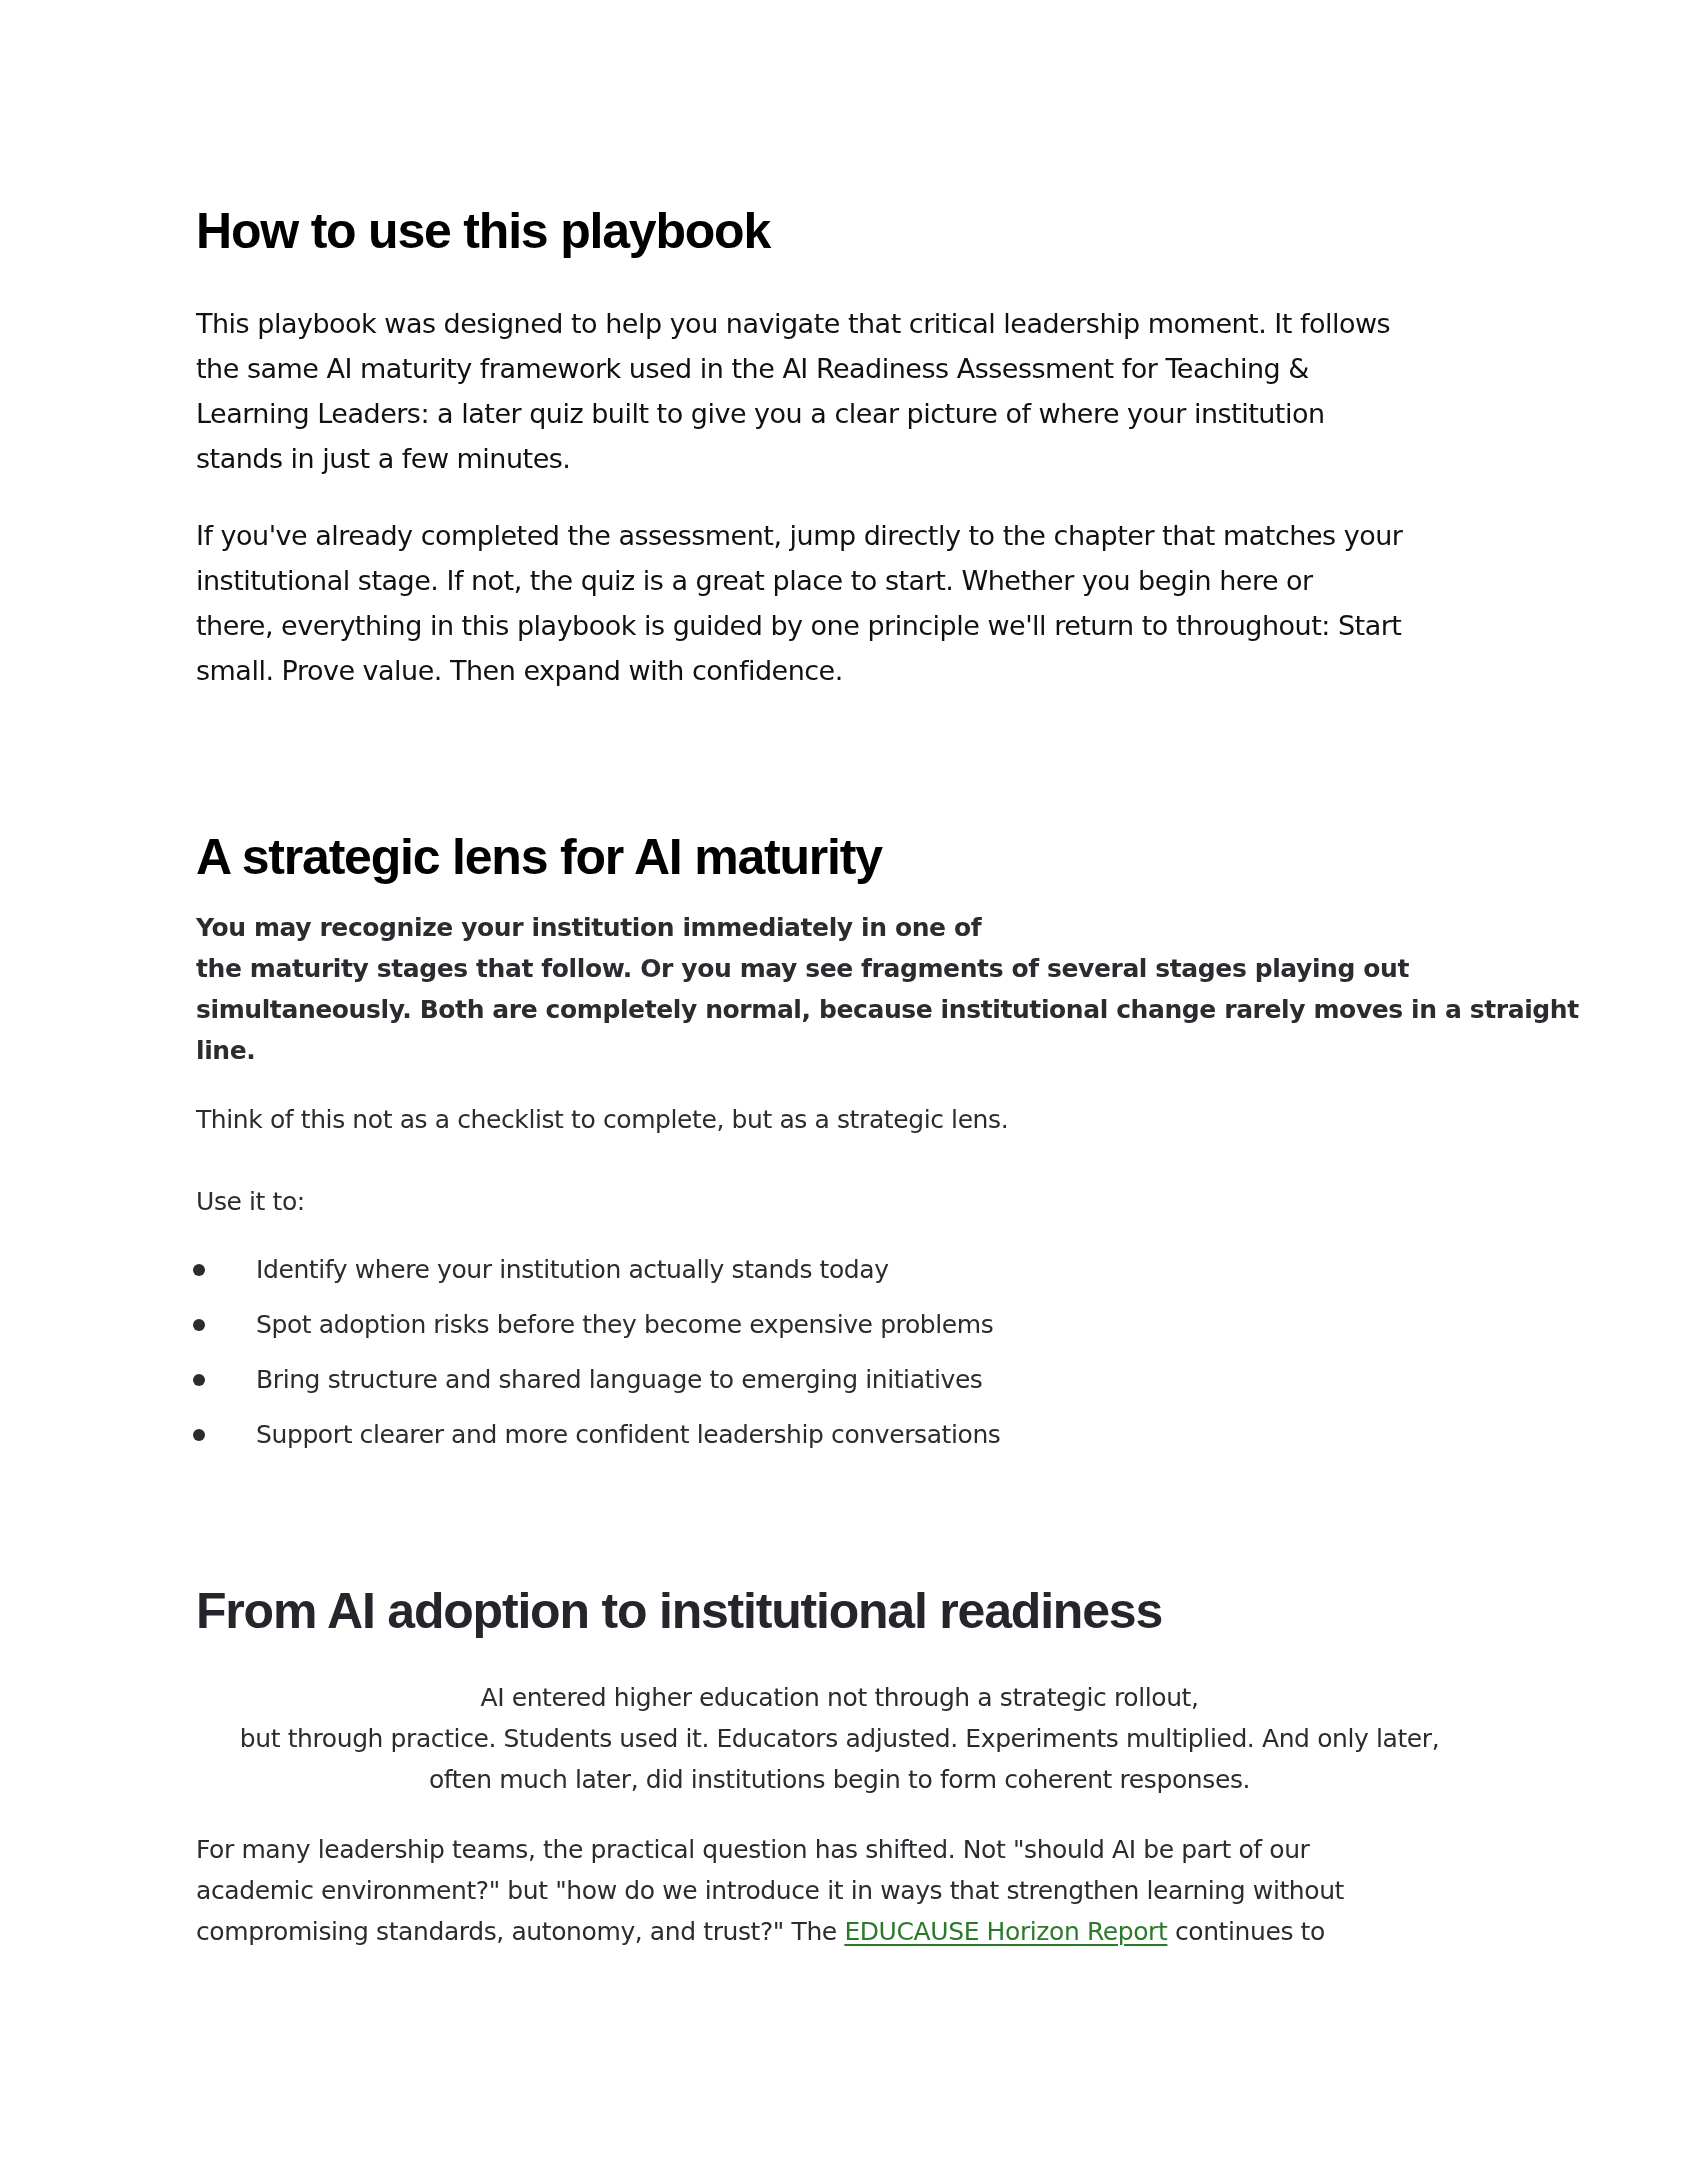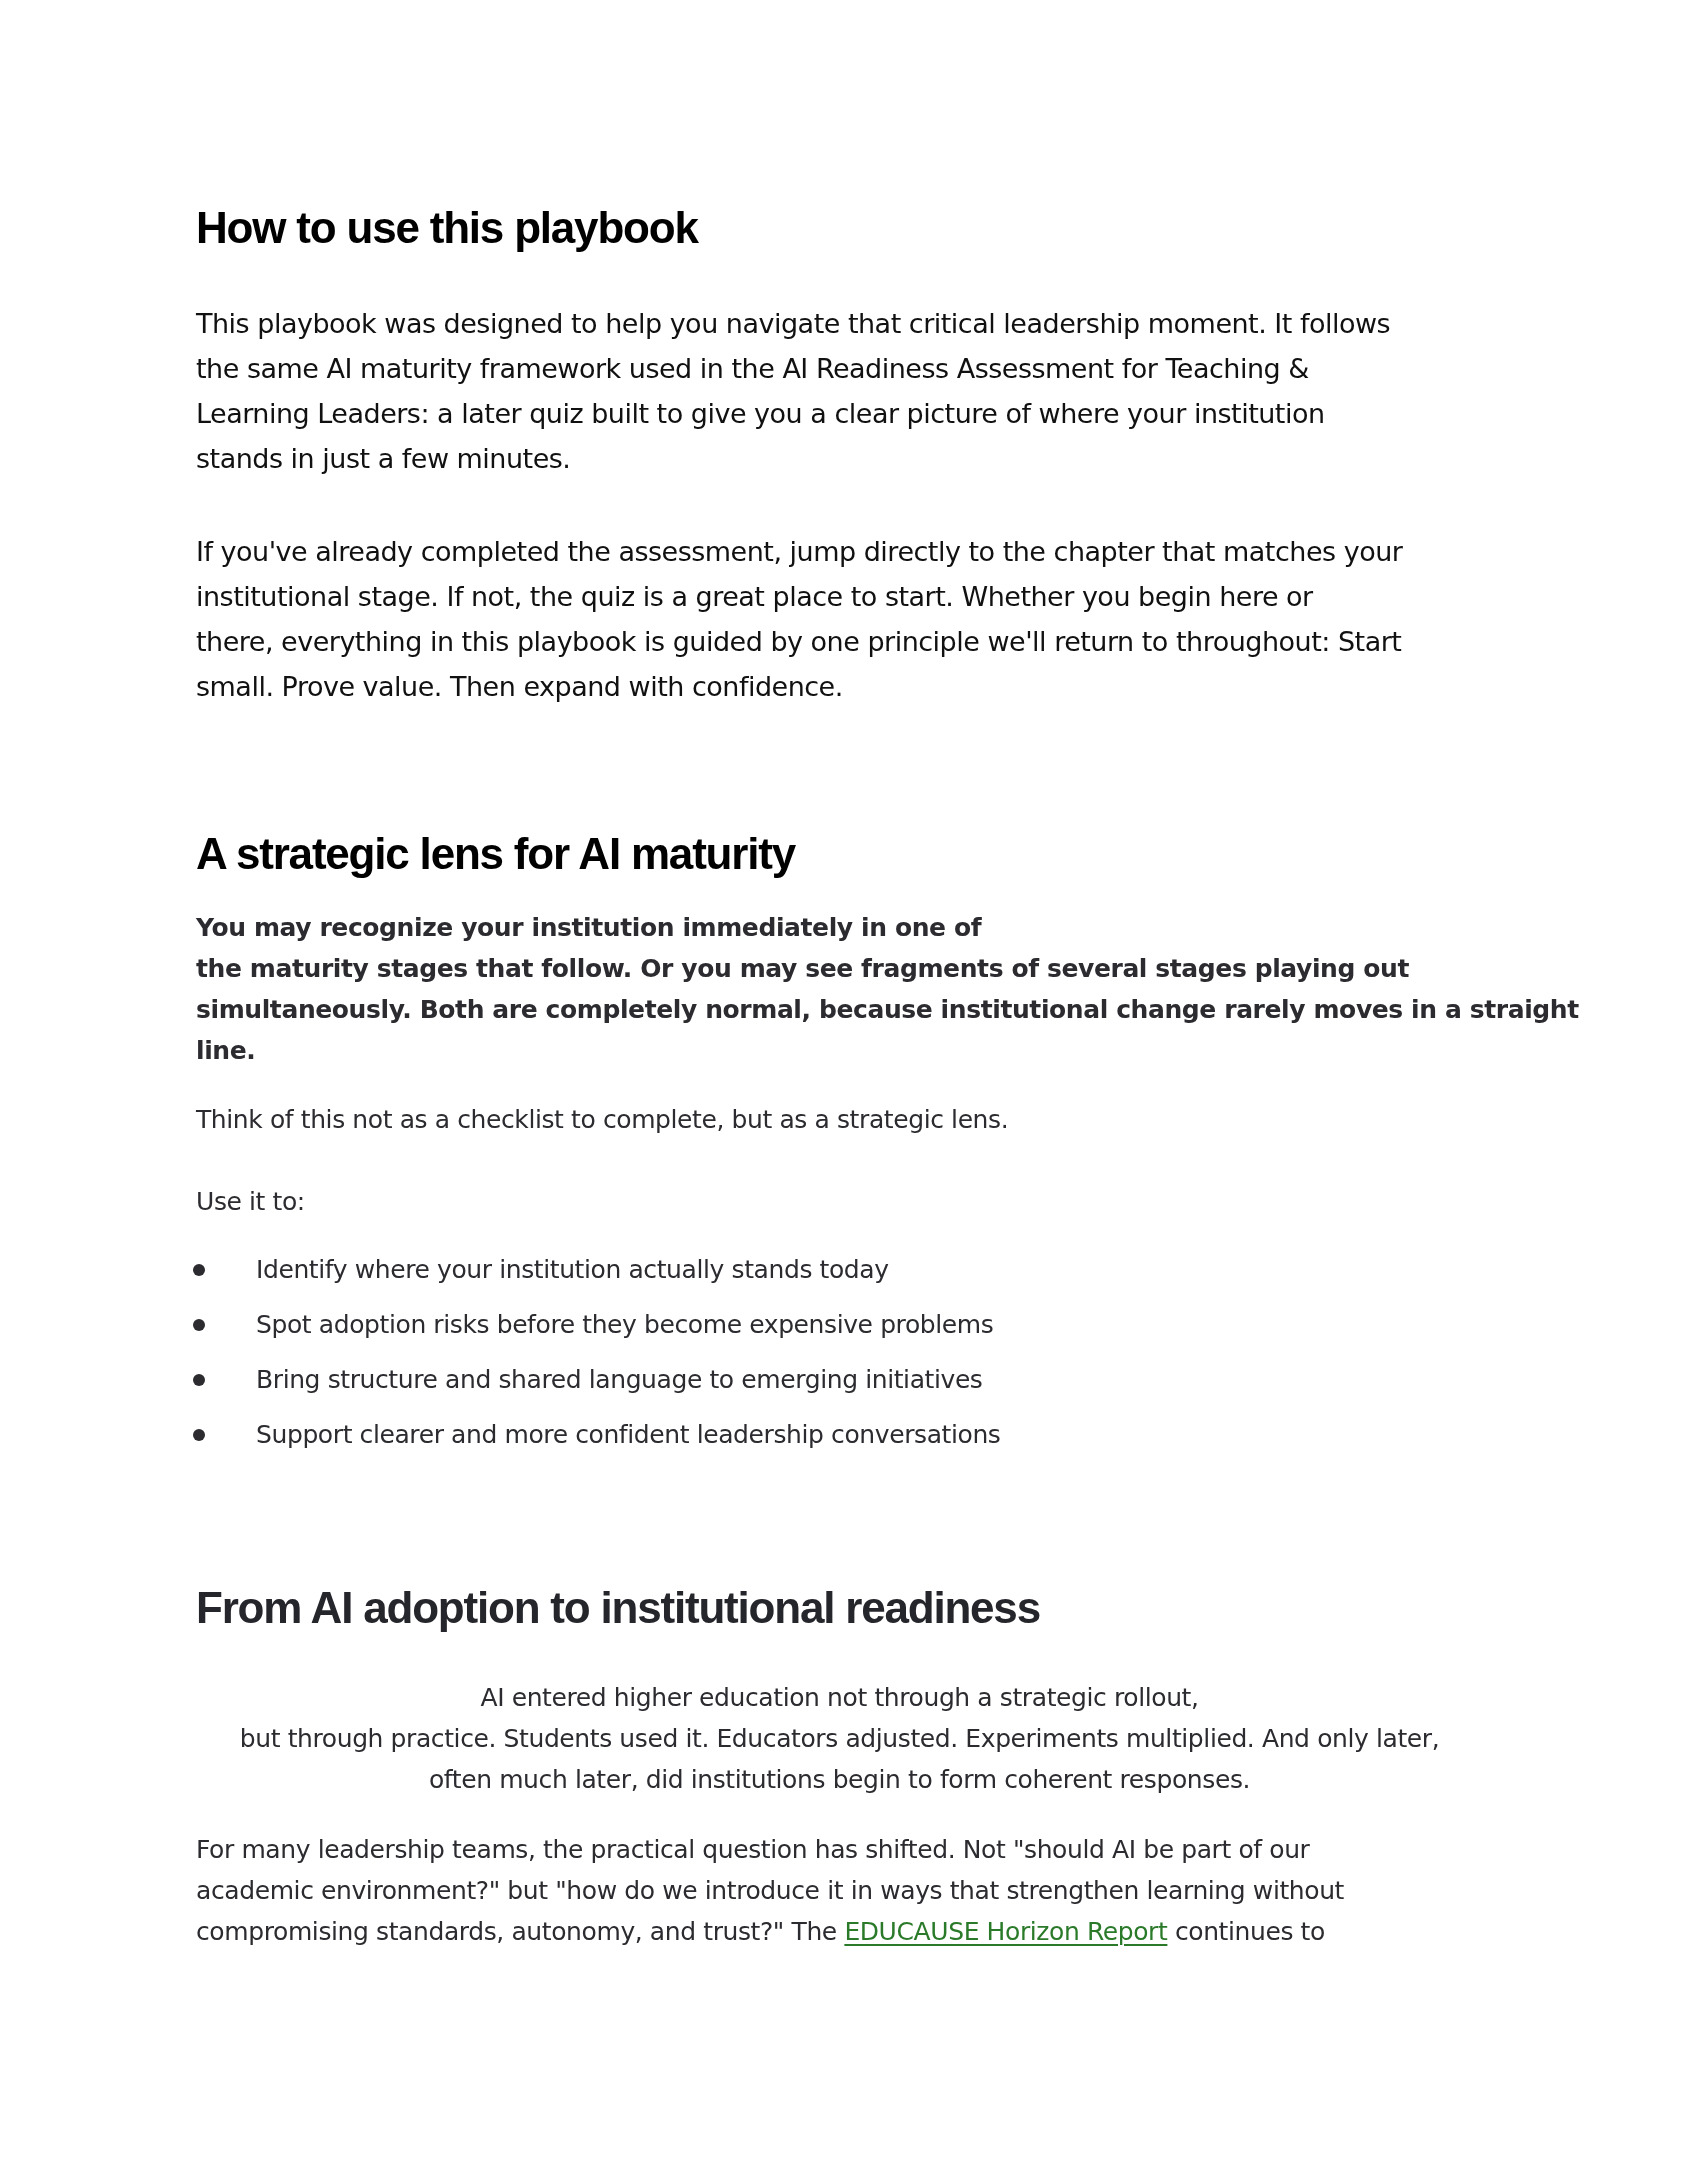--- a/index.html
+++ b/index.html
@@ -1,19 +1,19 @@
 <!DOCTYPE html>
 <html><head>
 <meta charset="utf-8">
 <style>
   html, body { margin: 0; padding: 0; background: #ffffff; }
   body { width: 1683px; height: 2178px; position: relative; overflow: hidden; }
   .page { position: absolute; left: 0; top: 0; width: 1683px; height: 2178px; background: #fff; }
   .h { position: absolute; left: 196px; margin: 0; font-family: "Liberation Sans", sans-serif;
-       font-weight: 700; font-size: 44px; letter-spacing: -1.2px; line-height: 1; white-space: nowrap; }
+       font-weight: 700; font-size: 50px; letter-spacing: -1.2px; line-height: 1; white-space: nowrap; }
   .h1 { color: #000000; }
   .h2 { color: #000000; }
   .h3 { color: #25262b; }
   .block { position: absolute; left: 196px; width: 1287px; margin: 0; }
   .line { display: block; white-space: nowrap; }
   .p-a { font-family: "DejaVu Sans", sans-serif; font-size: 27px; color: #111111;
          line-height: 45px; letter-spacing: -0.5px; }
   .p-b { font-family: "DejaVu Sans", sans-serif; font-size: 25px; color: #2b2b30;
          line-height: 41px; letter-spacing: -0.4px; }
   .bullets { position: absolute; left: 196px; margin: 0; padding: 0; list-style: none; }
@@ -33,21 +33,21 @@
 
   <h2 class="h h1" style="top:206px;">How to use this playbook</h2>
 
   <p class="block p-a" style="top:301px;">
     <span class="line">This playbook was designed to help you navigate that critical leadership moment. It follows</span>
     <span class="line">the same AI maturity framework used in the AI Readiness Assessment for Teaching &amp;</span>
     <span class="line">Learning Leaders: a later quiz built to give you a clear picture of where your institution</span>
     <span class="line">stands in just a few minutes.</span>
   </p>
 
-  <p class="block p-a" style="top:513px;margin-top:16px;">
+  <p class="block p-a" style="top:513px;">
     <span class="line">If you've already completed the assessment, jump directly to the chapter that matches your</span>
     <span class="line">institutional stage. If not, the quiz is a great place to start. Whether you begin here or</span>
     <span class="line">there, everything in this playbook is guided by one principle we'll return to throughout: Start</span>
     <span class="line">small. Prove value. Then expand with confidence.</span>
   </p>
 
   <h2 class="h h2" style="top:832px;">A strategic lens for AI maturity</h2>
 
   <p class="block p-b" style="top:907px;font-weight:bold;">
     <span class="line">You may recognize your institution immediately in one of</span>

